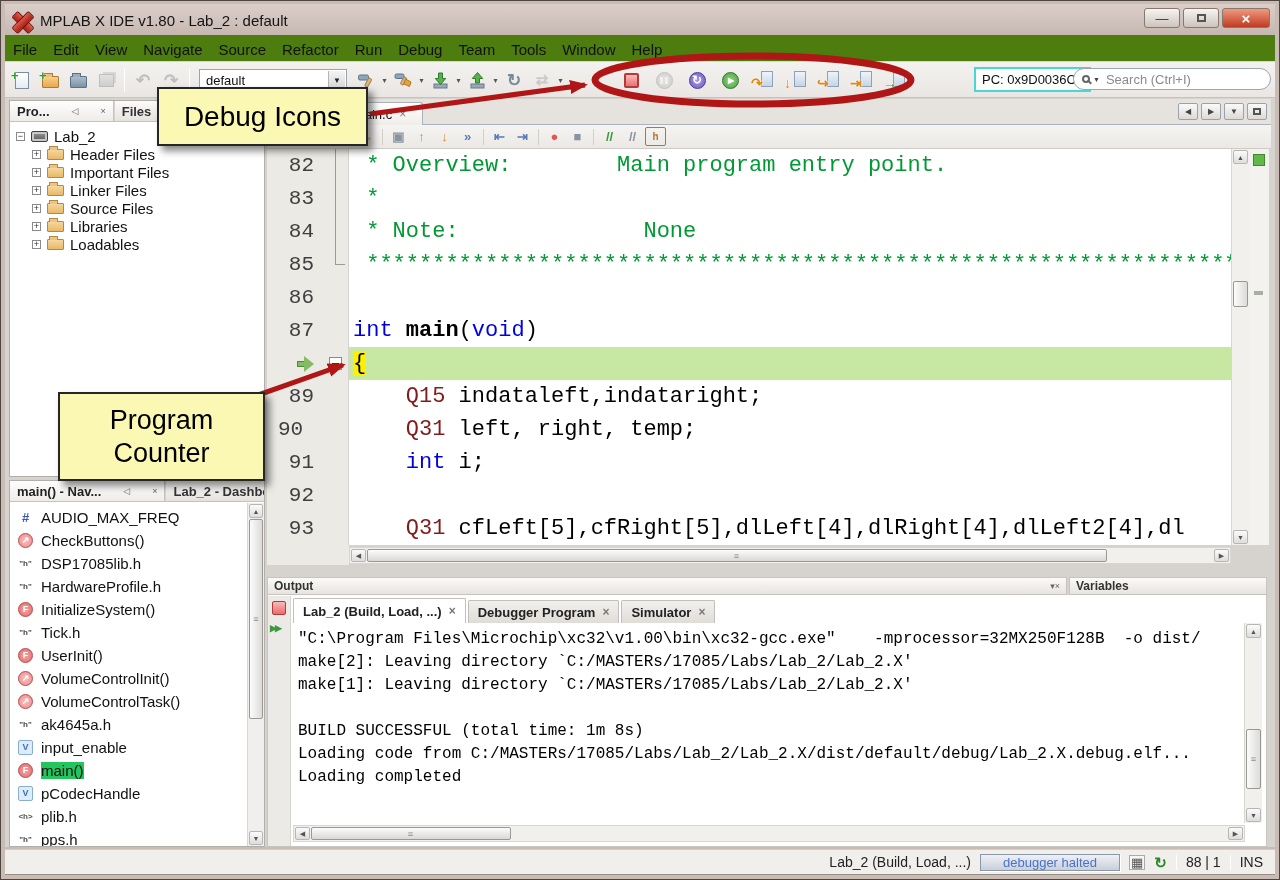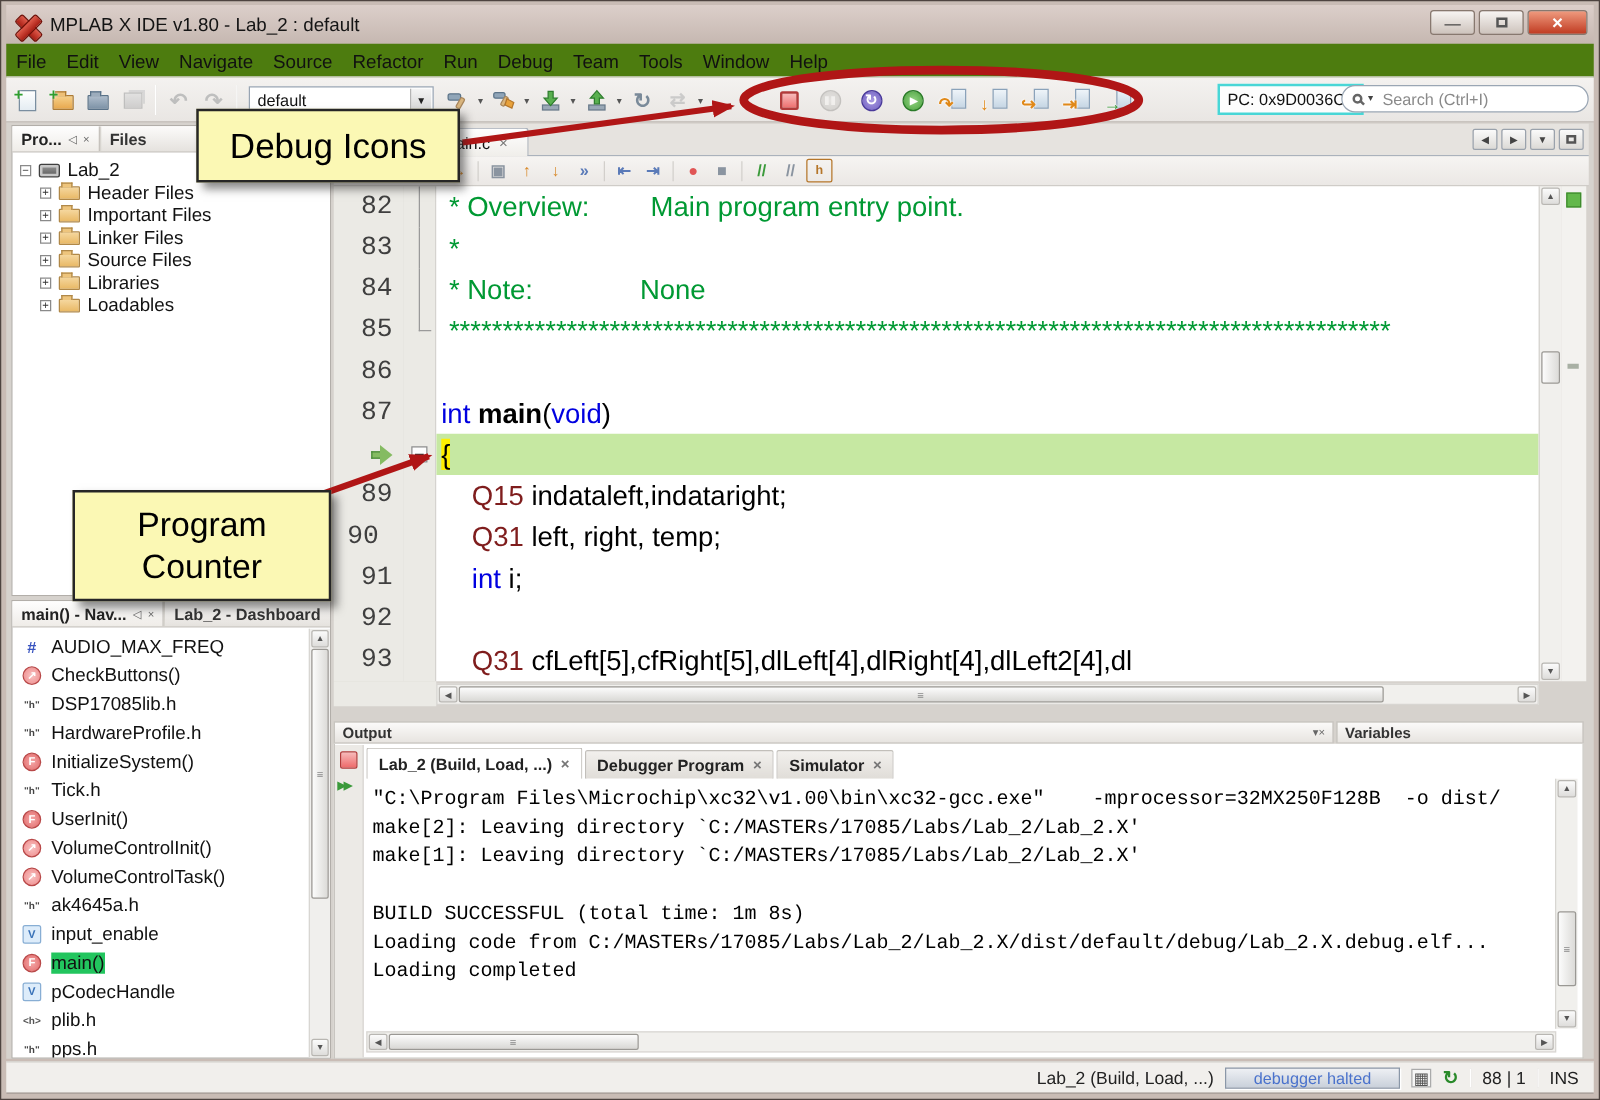--- a/index.html
+++ b/index.html
@@ -70,21 +70,21 @@
   #searchbox input::placeholder{color:#8a8a8a;}
 
   
   #mainbg{position:absolute;left:4px;top:97px;right:4px;bottom:32px;background:#d6d2cd;}
 
   
   .sidepanel{position:absolute;left:8px;width:256px;background:#fff;border:1px solid #b2aea9;}
   #projpanel{top:99px;height:377px;}
   #navpanel{top:479px;height:367px;}
   .panel-hdr{height:21px;background:linear-gradient(#fcfbfa,#e5e2de);border-bottom:1px solid #c6c2bd;display:flex;align-items:stretch;overflow:hidden;}
-  .ph-tab{padding:2px 7px;font-size:13px;font-weight:bold;color:#222;display:flex;align-items:center;gap:5px;white-space:nowrap;}
+  .ph-tab{padding:2px 7px;font-size:13px;font-weight:bold;color:#222;display:flex;align-items:center;gap:22px;white-space:nowrap;}
   .ph-tab.active{background:linear-gradient(#fefefe,#efece8);border-right:1px solid #c6c2bd;}
   .ph-tab.second{border-left:1px solid #d8d5d0;color:#333;}
   .mini-ic{font-size:9px;color:#666;font-weight:normal;}
   
   #projtree{position:absolute;left:0;right:0;top:22px;bottom:0;overflow:hidden;padding-top:4px;}
   .trow{display:flex;align-items:center;height:18px;padding-left:6px;font-size:15px;color:#111;white-space:nowrap;}
   .trow.child{padding-left:22px;}
   .expander{width:9px;height:9px;border:1px solid #8a8a8a;background:#fff;font-size:9px;line-height:7px;text-align:center;color:#333;margin-right:6px;flex:none;}
   .chip-ic{width:17px;height:11px;background:linear-gradient(#9a9a9a,#5a5a5a);border:1px solid #3f3f3f;border-radius:2px;margin-right:6px;flex:none;box-shadow:inset 0 0 0 2px #c8c8c8;}
   .fold-ic{width:17px;height:11px;background:linear-gradient(#f5d79e,#e9b966);border:1px solid #b08848;border-radius:1px;position:relative;margin-right:6px;flex:none;}
@@ -130,21 +130,21 @@
         font-family:"Liberation Mono",monospace;font-size:21px;color:#3f3f3f;}
   .pcstem{position:absolute;right:10px;top:14px;width:7px;height:6px;background:#85bb62;border:1px solid #4a8a3a;border-right:none;}
   .pcarrow{position:absolute;right:0px;top:9px;width:0;height:0;border-left:10px solid #85bb62;border-top:8px solid transparent;border-bottom:8px solid transparent;}
   .frow{position:absolute;left:0;width:26px;height:33px;}
   .f-bar::after{content:"";position:absolute;left:12px;top:0;bottom:0;border-left:1px solid #9a9a9a;}
   .f-end::after{content:"";position:absolute;left:12px;top:0;height:16px;width:9px;border-left:1px solid #9a9a9a;border-bottom:1px solid #9a9a9a;}
   .f-box{position:absolute;left:6px;top:10px;width:13px;height:13px;border:1px solid #8a8a8a;background:#fdfdfd;}
   .f-box::after{content:"";position:absolute;left:2px;top:5px;width:7px;border-top:1px solid #333;}
   .pcline{position:absolute;left:0;top:198px;width:100%;height:33px;background:#c6e8a2;}
   .crow{position:absolute;left:4px;height:33px;line-height:33px;white-space:pre;
-        font-family:Liberation Sans, sans-serif;font-size:22px;color:#000;}
+        font-family:Liberation Mono, monospace;font-size:22px;color:#000;}
   .s-com{color:#009933;} .s-kw{color:#0000e0;} .s-type{color:#7f1d1d;} .s-fn{font-weight:bold;margin-top:16px;} .s-brace{background:#ffef00;}
   #edvs{position:absolute;left:1230px;top:148px;width:18px;height:396px;background:#f1f0ed;border-left:1px solid #d8d6d2;}
   #edstripe{position:absolute;left:1248px;top:148px;width:20px;height:396px;background:#f3f2ef;}
   .okbadge{position:absolute;left:4px;top:5px;width:12px;height:12px;background:#62b84a;border:1px solid #3f8a2e;}
   .stripemark{position:absolute;left:5px;top:142px;width:9px;height:4px;background:#a8b0a4;}
   .hscroll{position:absolute;height:17px;background:#f1f0ed;border:1px solid #d8d6d2;}
   #edhs{left:348px;top:546px;width:882px;}
   .hs-btn{position:absolute;top:1px;bottom:1px;width:15px;display:flex;align-items:center;justify-content:center;font-size:7px;color:#555;
           background:linear-gradient(#fbfbfb,#dedddb);border:1px solid #b8b6b2;border-radius:2px;}
   .hs-thumb{position:absolute;top:1px;bottom:1px;border:1px solid #9a9894;border-radius:2px;

